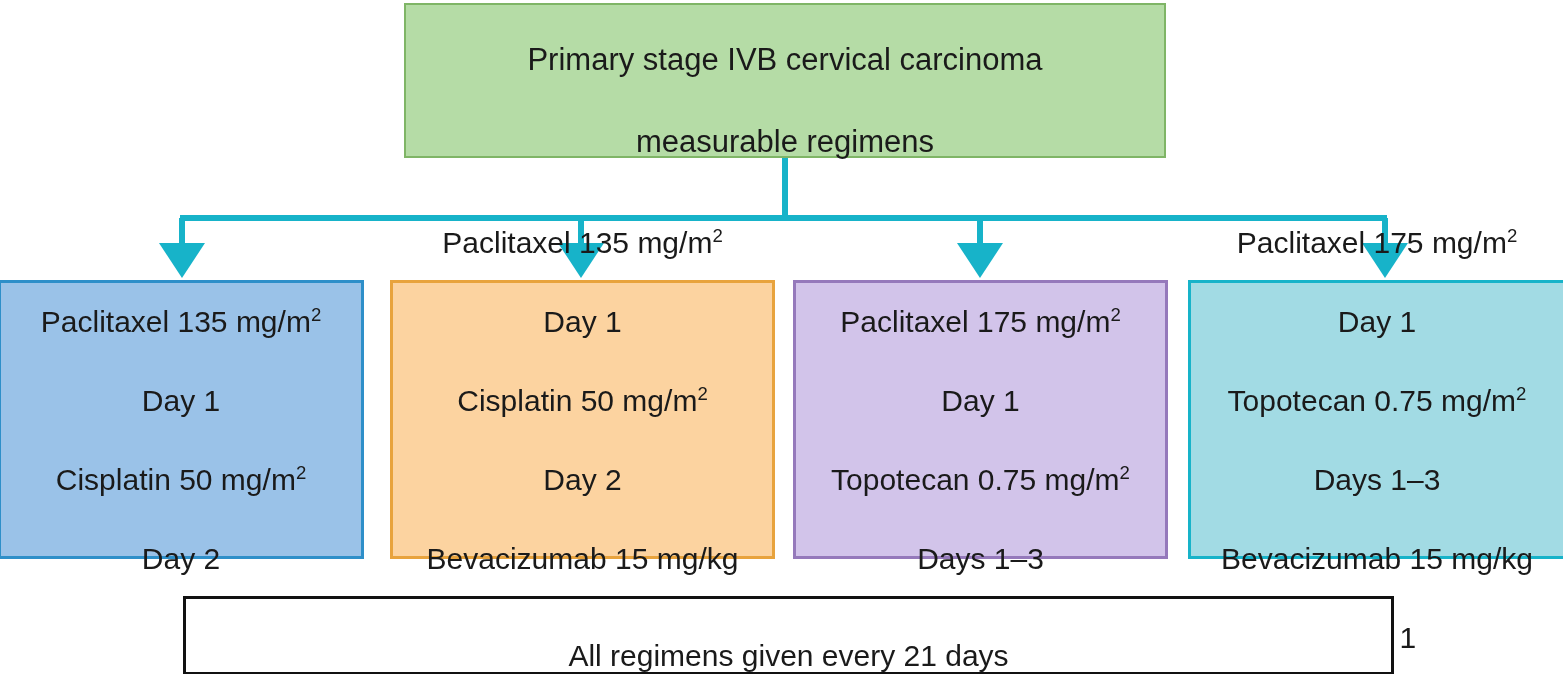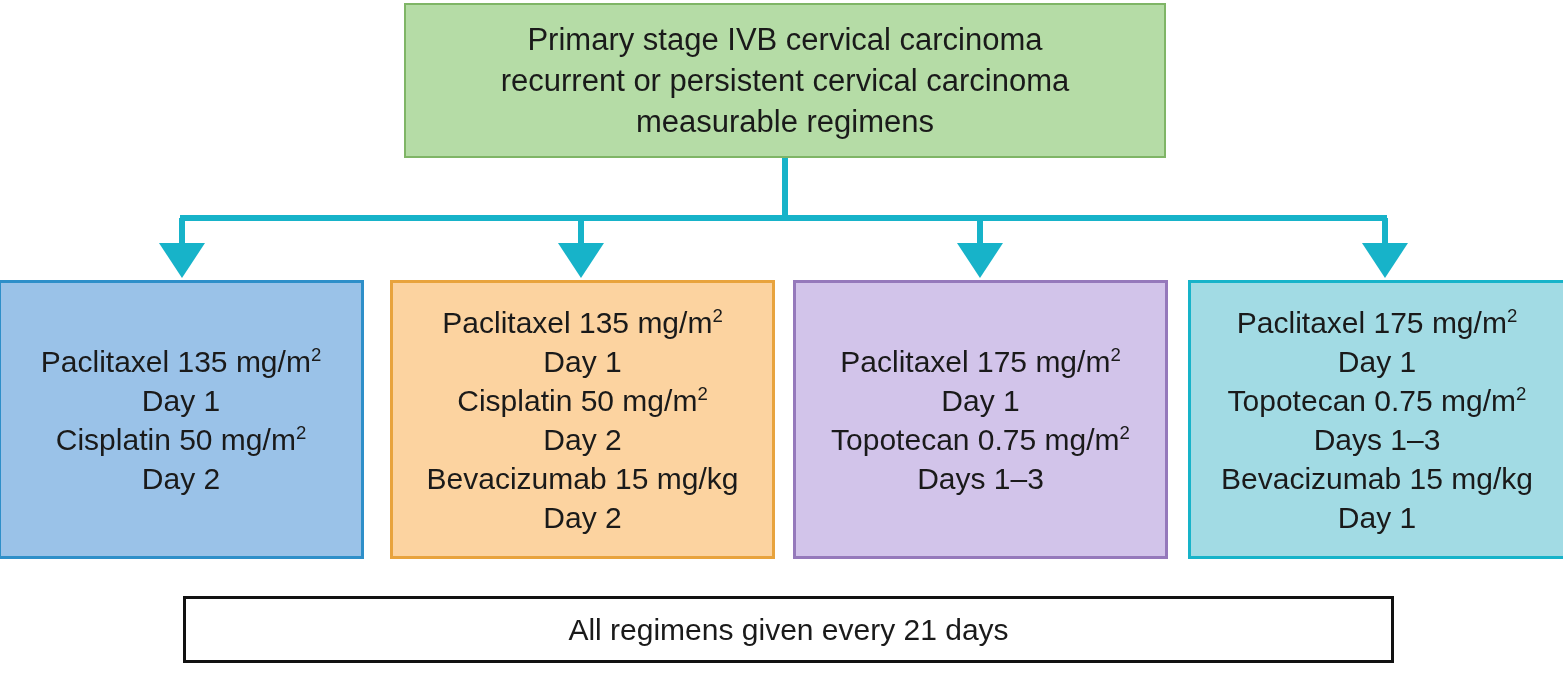--- a/index.html
+++ b/index.html
@@ -26,20 +26,21 @@
     text-align: center;
     color: #1a1a1a;
   }
   .box .lines {
     width: 100%;
     line-height: 1.30;
   }
   .box .line {
     display: block;
     white-space: nowrap;
+    margin-top: 40px;
   }
   sup {
     font-size: 0.62em;
     vertical-align: super;
     line-height: 0;
   }
 
   
   #header-box {
     left: 404px;
@@ -88,21 +89,21 @@
     background: #a2dbe4;
     border: 3px solid #17b3c9;
     font-size: 30px;
   }
 
   
   #footer-box {
     left: 183px;
     top: 596px;
     width: 1211px;
-    height: 67px;
+    height: 79px;
     background: #ffffff;
     border: 3px solid #111111;
     font-size: 30px;
   }
 
   
   #connectors {
     position: absolute;
     left: 0;
     top: 0;
@@ -131,21 +132,20 @@
     <line x1="980" y1="218" x2="980" y2="248" stroke="#17b3c9" stroke-width="6"></line>
     <polygon points="957,243 1003,243 980,278" fill="#17b3c9"></polygon>
 
     <line x1="1385" y1="218" x2="1385" y2="248" stroke="#17b3c9" stroke-width="6"></line>
     <polygon points="1362,243 1408,243 1385,278" fill="#17b3c9"></polygon>
   </svg>
 
   <div class="box" id="header-box">
     <div class="lines">
       <span class="line">Primary stage IVB cervical carcinoma</span>
-      <span class="line">recurrent or persistent cervical carcinoma</span>
       <span class="line">measurable regimens</span>
     </div>
   </div>
 
   <div class="box" id="regimen-box-1">
     <div class="lines">
       <span class="line"><span>Paclitaxel 135 mg/m</span><sup>2</sup></span>
       <span class="line"><span>Day 1</span></span>
       <span class="line"><span>Cisplatin 50 mg/m</span><sup>2</sup></span>
       <span class="line"><span>Day 2</span></span>

